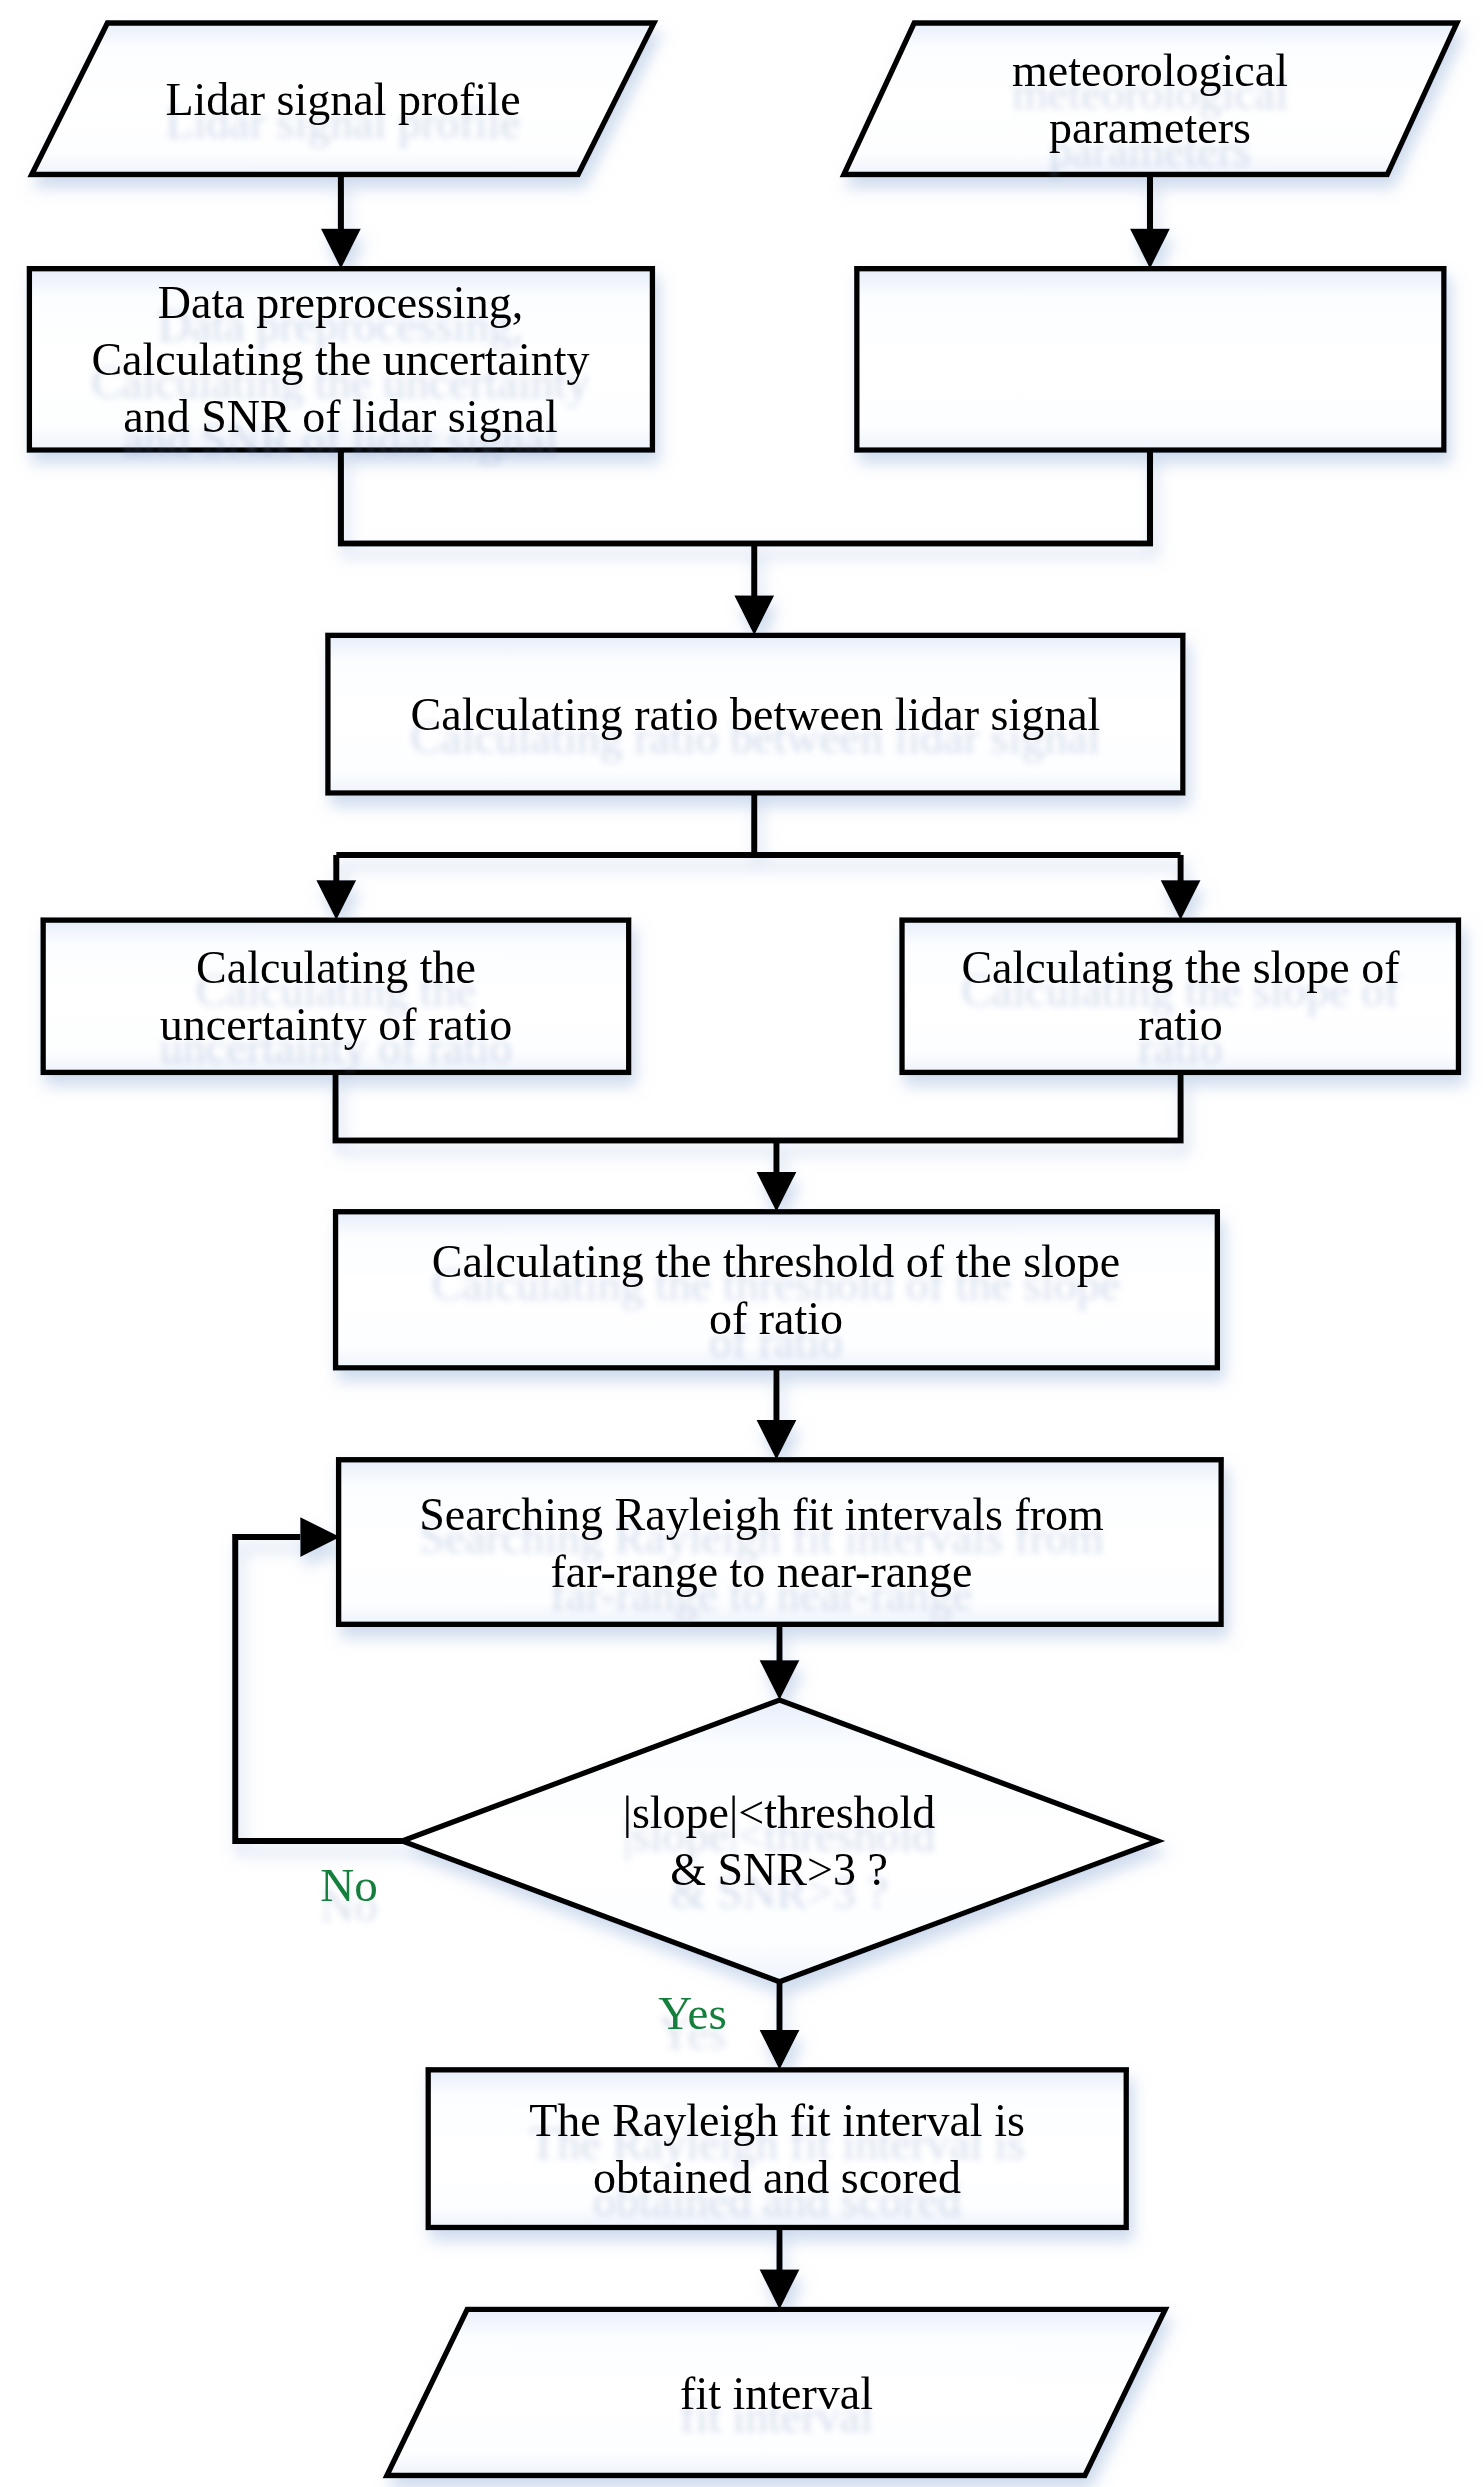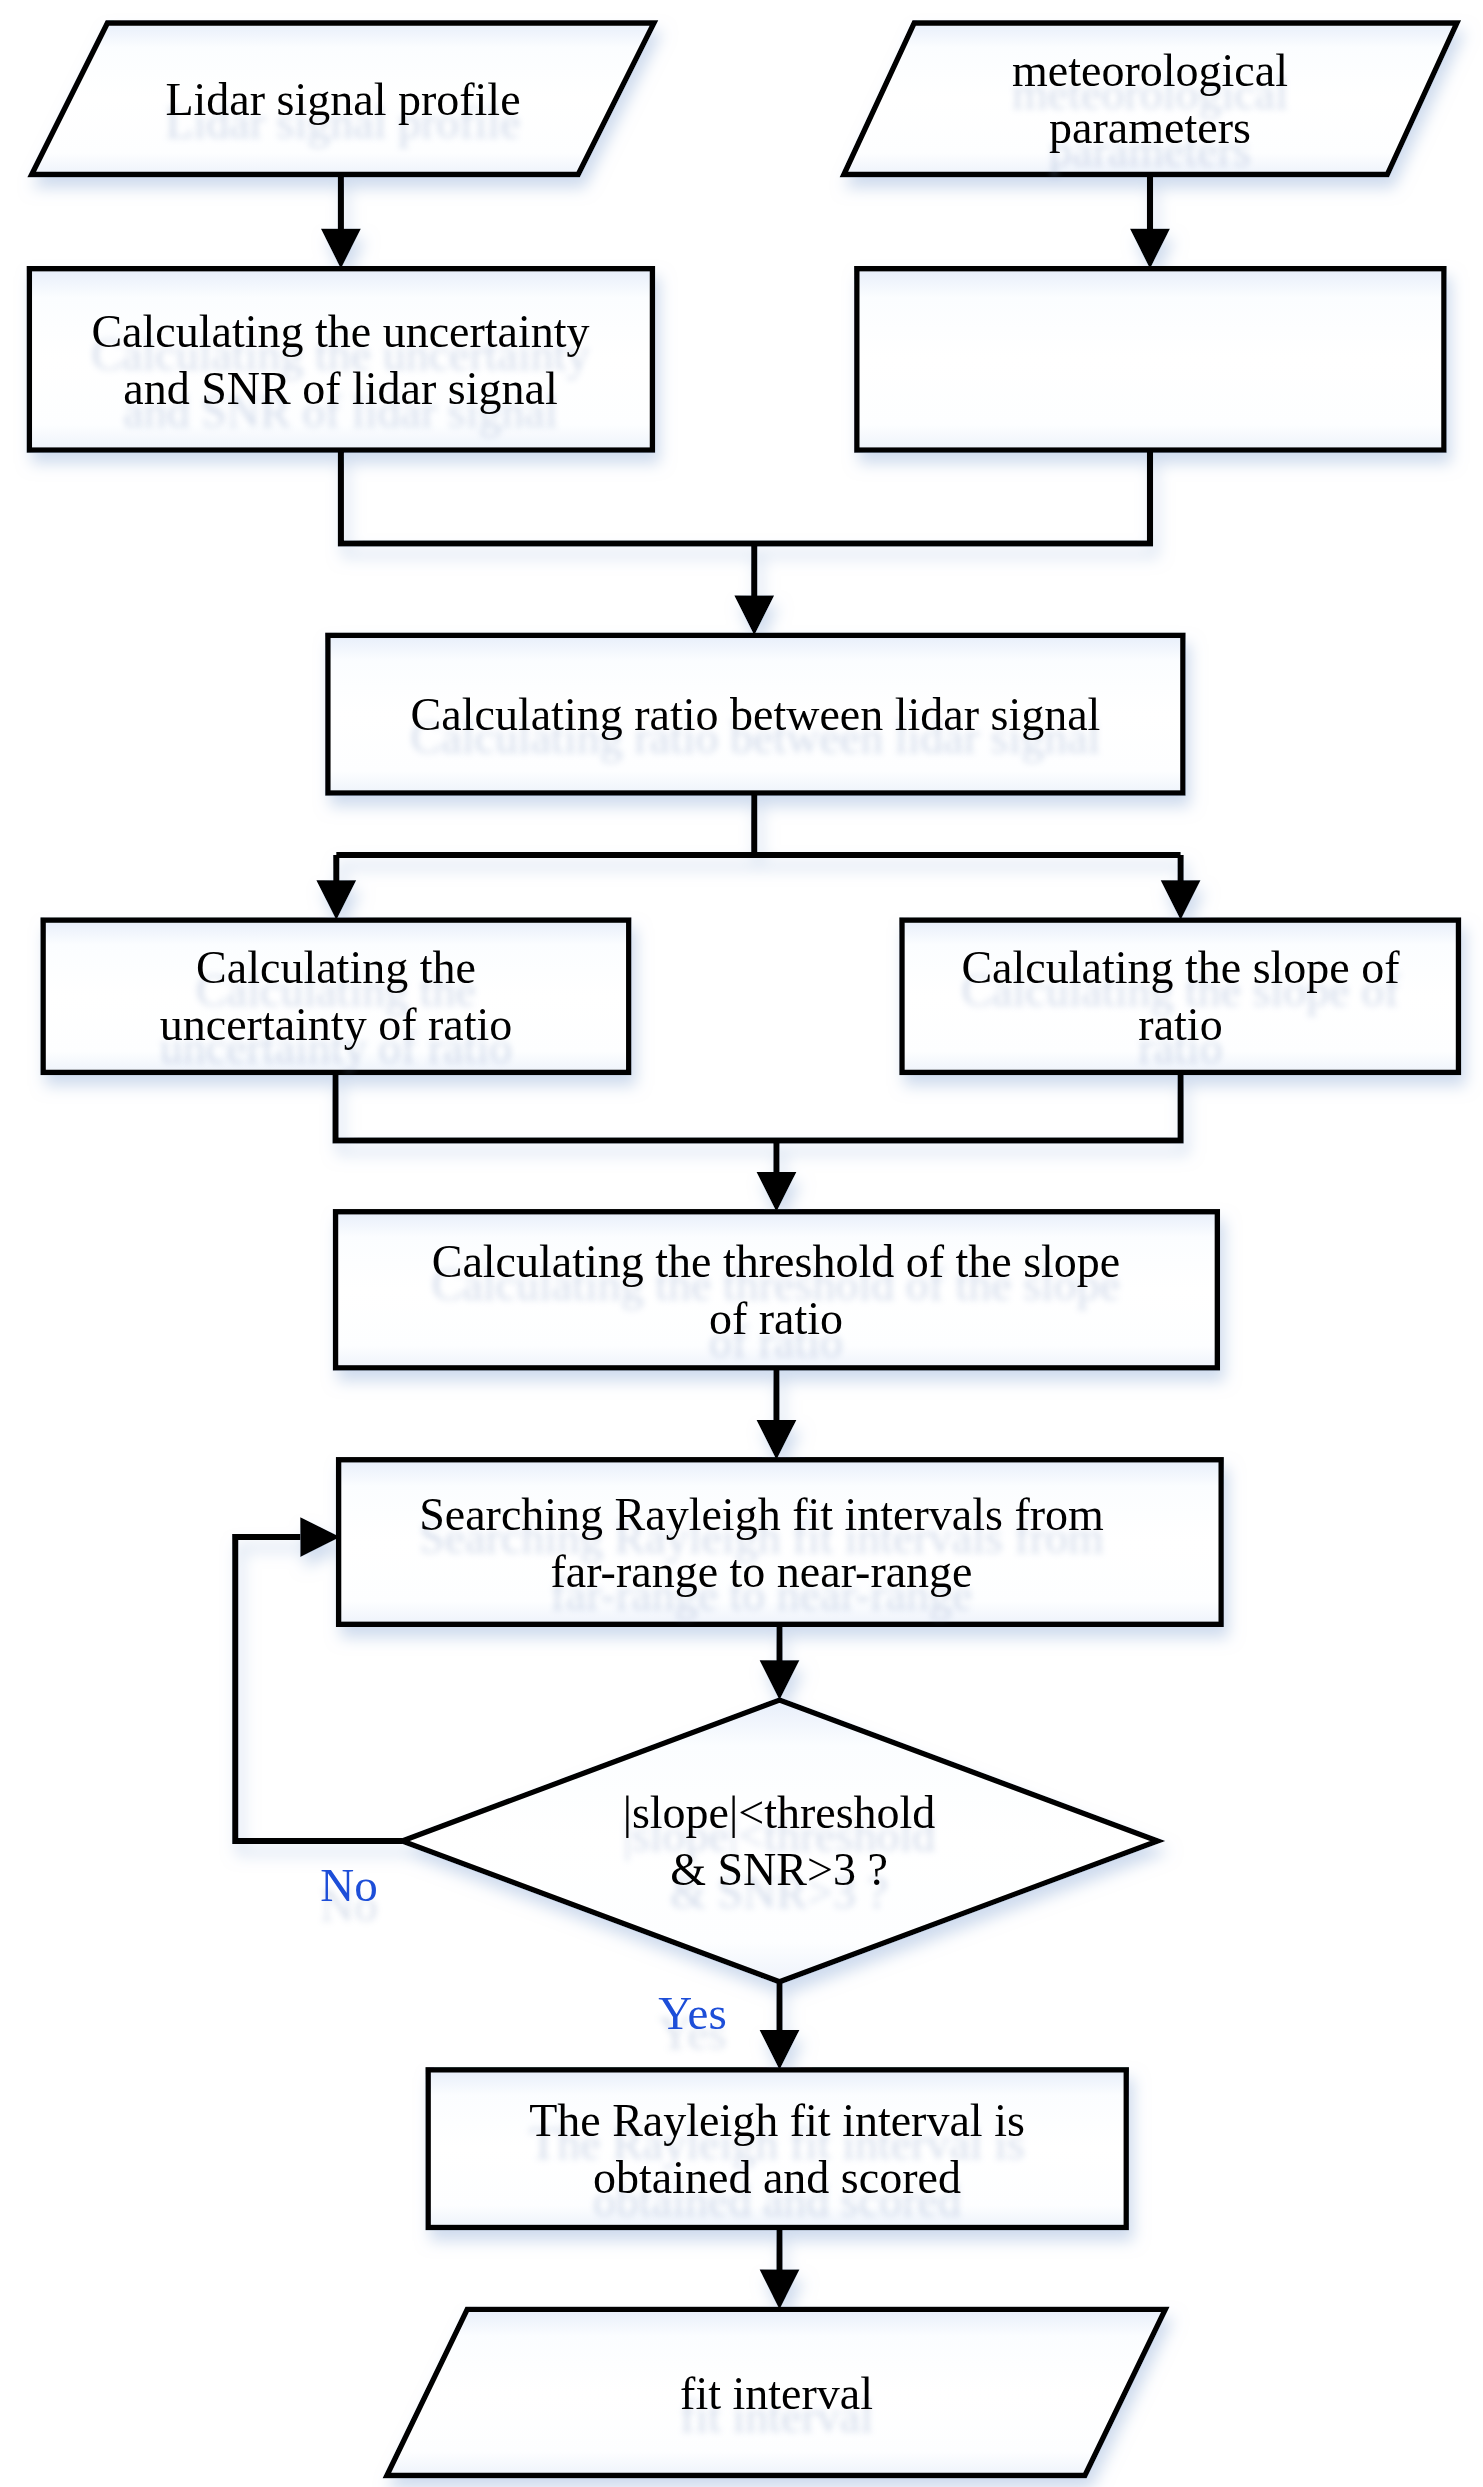--- a/index.html
+++ b/index.html
@@ -25,21 +25,21 @@
     line-height:57px;
     text-shadow:0 23px 6.9px rgba(128,152,193,0.33);
     white-space:nowrap;
   }
   .label span{display:block;}
   .edge-label{
     position:absolute;
     display:flex;
     justify-content:center;
     align-items:center;
-    color:#1d4ed8;
+    color:#15803d;
     font-size:47px;
     line-height:47px;
     text-shadow:0 20px 6.1px rgba(128,152,193,0.30);
   }
 </style>
 </head>
 <body>
 
 <div id="canvas">
 
@@ -106,20 +106,21 @@
   <div class="label" style="left:31px;top:22px;width:624px;height:154px">
     <span>Lidar signal profile</span>
   </div>
 
   <div class="label" style="left:841px;top:22px;width:618px;height:154px">
     <span>meteorological</span>
     <span>parameters</span>
   </div>
 
   <div class="label" style="left:29px;top:269px;width:623px;height:181px">
+    <span>Data preprocessing,</span>
     <span>Calculating the uncertainty</span>
     <span>and SNR of lidar signal</span>
   </div>
 
 
   <div class="label" style="left:328px;top:635px;width:855px;height:158px">
     <span>Calculating ratio between lidar signal</span>
   </div>
 
   <div class="label" style="left:43px;top:920px;width:586px;height:152px">

